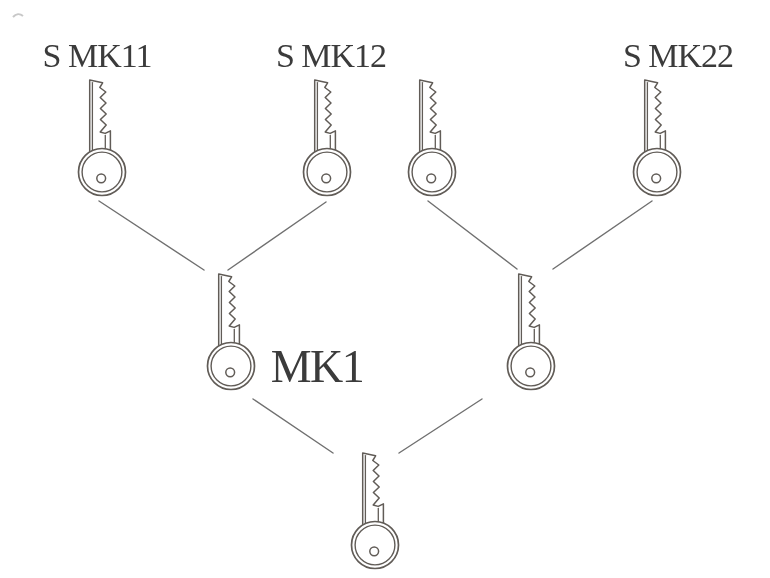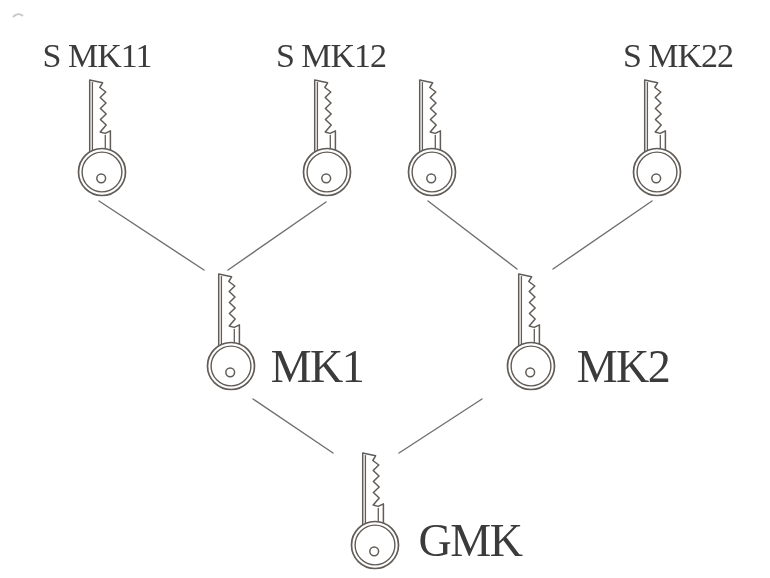--- a/index.html
+++ b/index.html
@@ -67,16 +67,14 @@
     <use href="#key" transform="translate(657,172)"></use>
     <use href="#key" transform="translate(231,366)"></use>
     <use href="#key" transform="translate(531,366)"></use>
     <use href="#key" transform="translate(375,545)"></use>
   </svg>
 
   <div class="node-label lvl-top" style="left:97px;  top:56px;">S MK11</div>
   <div class="node-label lvl-top" style="left:304px; top:56px;margin-left:27px;">S MK12</div>
   <div class="node-label lvl-top" style="left:654px; top:56px;margin-left:24px;">S MK22</div>
   <div class="node-label lvl-mid" style="left:317px; top:366px;text-align:right;">MK1</div>
-  <div class="node-label lvl-mid" style="left:623px; top:366px;">MK2</div>
-  <div class="node-label lvl-mid" style="left:470px; top:540px;">GMK</div>
 
 </div>
 
 </body></html>

